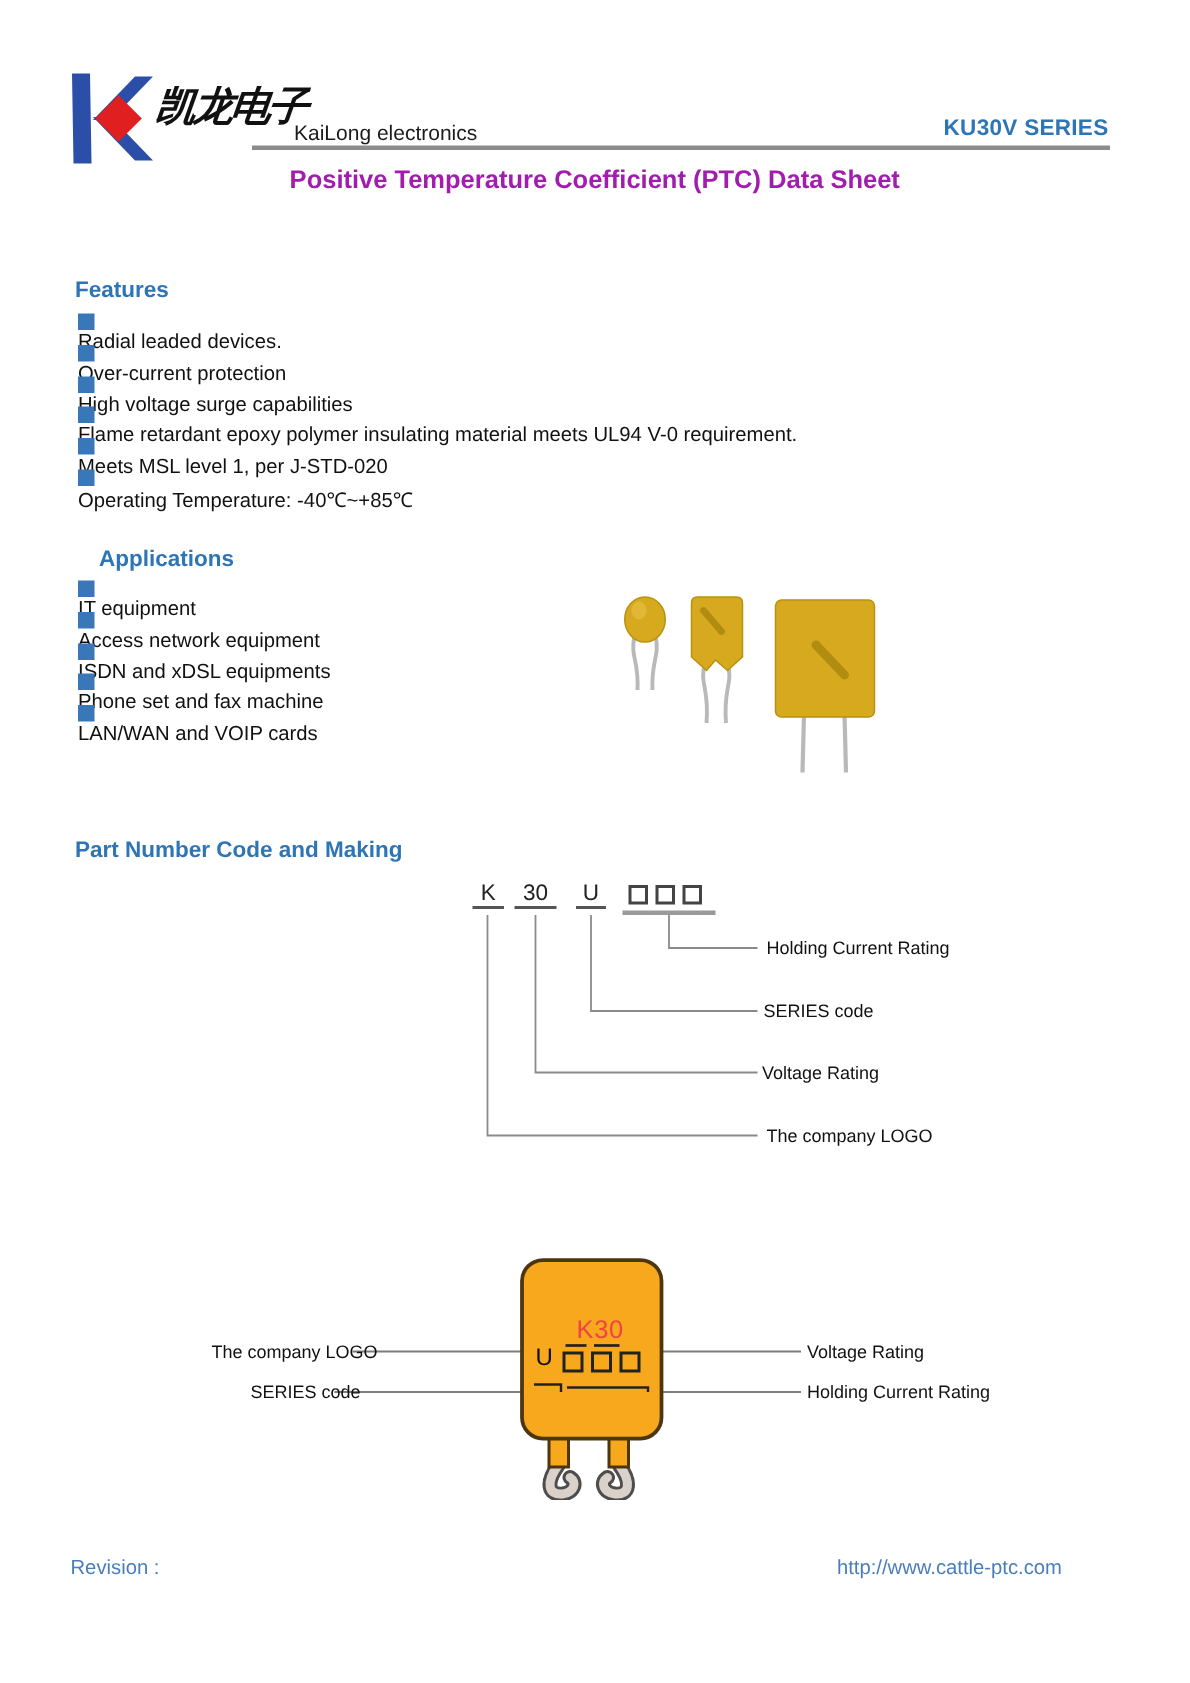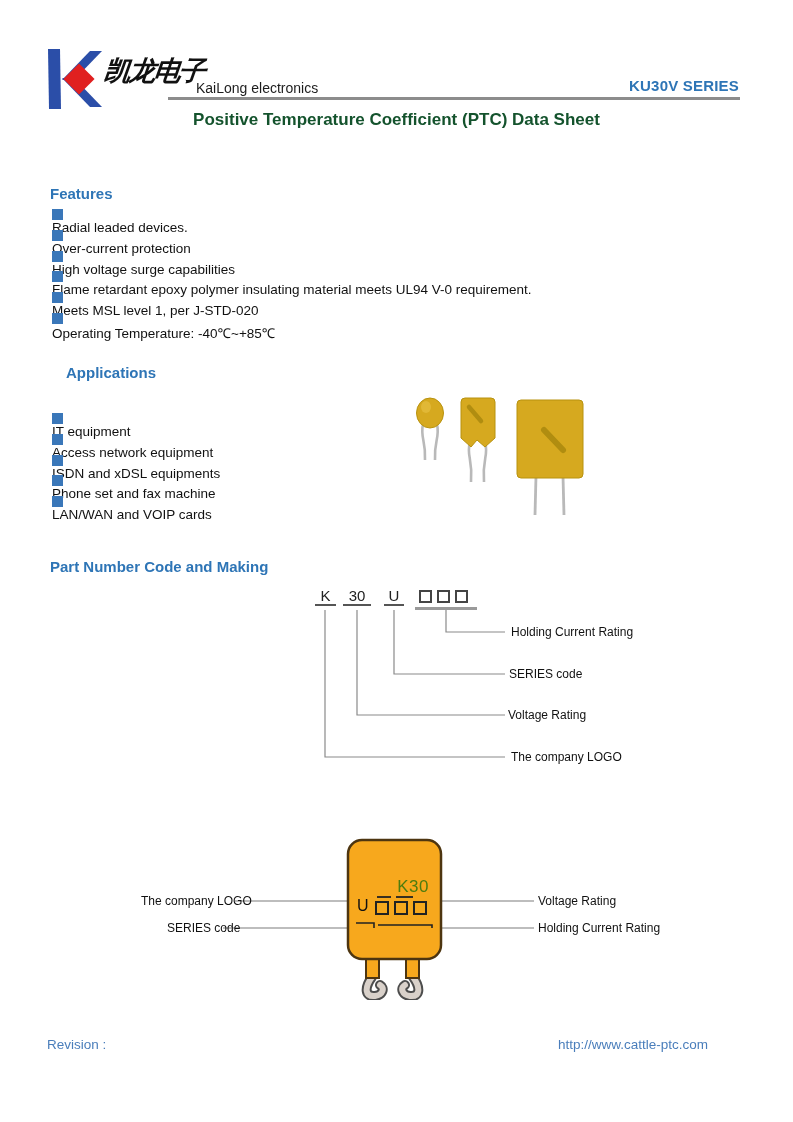--- a/index.html
+++ b/index.html
@@ -17,41 +17,41 @@
     position:absolute; left:104px; top:53px; width:95px;
     font-size:27px; font-weight:bold; font-style:italic; color:#111;
     letter-spacing:-2px; white-space:nowrap; transform:skewX(-6deg);
   }
   .company-en { position:absolute; left:196px; top:80px; font-size:14px; color:#1c1c1c; }
   .series-tag { position:absolute; right:54px; top:77px; font-size:15px; font-weight:bold; color:#2e75b6; letter-spacing:.2px;text-align:center; }
   .header-rule { position:absolute; left:168px; top:97px; width:572px; height:3px; background:#8c8c8c; }
 
   .doc-title {
     position:absolute; left:0; top:110px; width:100%; text-align:center;
-    font-size:17px; font-weight:bold; color:#14532d;
+    font-size:17px; font-weight:bold; color:#a21caf;
   }
 
   
   .sec-heading { position:absolute; font-size:15px; font-weight:bold; color:#2e75b6; }
   .bullet-list { position:absolute; list-style:none; }
   .bullet-list li { display:flex; align-items:flex-start; height:20.8px; font-size:13.5px; color:#111;flex-direction:column; }
   .bullet-sq { flex:0 0 11px; width:11px; height:11px; background:#3a77b9; margin:3px 10px 0 0; }
 
   
   .code-char {
     position:absolute; top:588px; height:18px; font-size:15px; color:#222;
     text-align:center; border-bottom:2px solid #555; line-height:16px;
   }
   .code-box { position:absolute; top:590px; width:13px; height:13px; border:2px solid #444; background:#fff; }
   .code-gray-bar { position:absolute; left:415px; top:607px; width:62px; height:3px; background:#9a9a9a; }
   .callout-label { position:absolute; font-size:12px; color:#111; white-space:nowrap; }
 
   
   .mark-label { position:absolute; font-size:12px; color:#111; white-space:nowrap; }
-  .mark-k30 { position:absolute; left:392px; top:877px; width:42px; text-align:center; font-size:17px; color:#4d7c0f; letter-spacing:.5px; }
+  .mark-k30 { position:absolute; left:374px; top:877px; width:42px; text-align:right; font-size:17px; color:#ef4444; letter-spacing:.5px; }
   .mark-u   { position:absolute; left:357px; top:897px; font-size:16px; color:#111; }
   .mark-box { position:absolute; top:901px; width:14px; height:14px; border:2px solid #222; }
 
   
   .footer-revision { position:absolute; left:47px; top:1037px; font-size:13.5px; color:#4a7ebb; }
   .footer-url { position:absolute; right:85px; top:1037px; font-size:13.5px; color:#4a7ebb; text-decoration:none; }
 </style>
 </head>
 <body>
 
@@ -92,21 +92,21 @@
         <span class="bullet-sq"></span>
         <span>Meets MSL level 1, per J-STD-020</span>
       </li>
     <li>
         <span class="bullet-sq"></span>
         <span>Operating Temperature: -40℃~+85℃</span>
       </li>
   </ul>
 
   <div class="sec-heading" style="left:50px; top:364px;margin-left:16px;">Applications</div>
-  <ul class="bullet-list" style="left:52px; top:410px; width:340px;">
+  <ul class="bullet-list" style="left:52px; top:384px; width:340px;">
     <li>
         <span class="bullet-sq"></span>
         <span>IT equipment</span>
       </li>
     <li>
         <span class="bullet-sq"></span>
         <span>Access network equipment</span>
       </li>
     <li>
         <span class="bullet-sq"></span>

